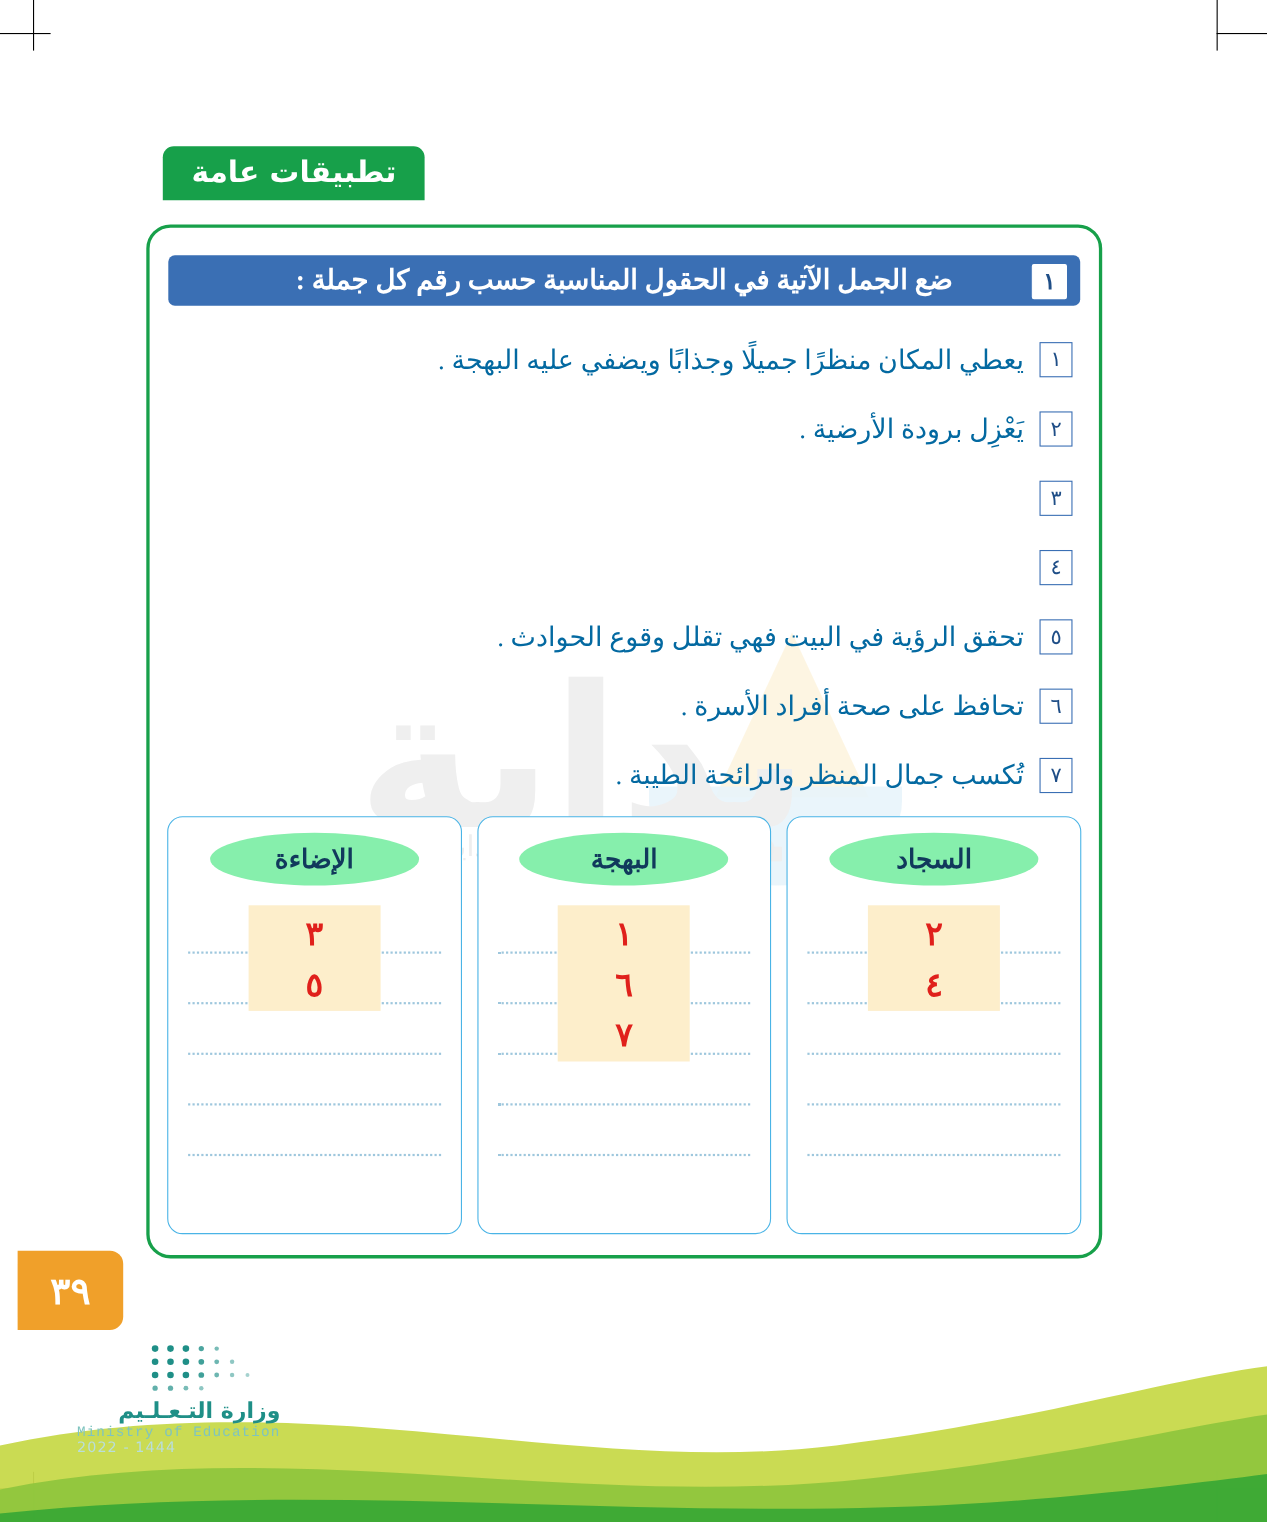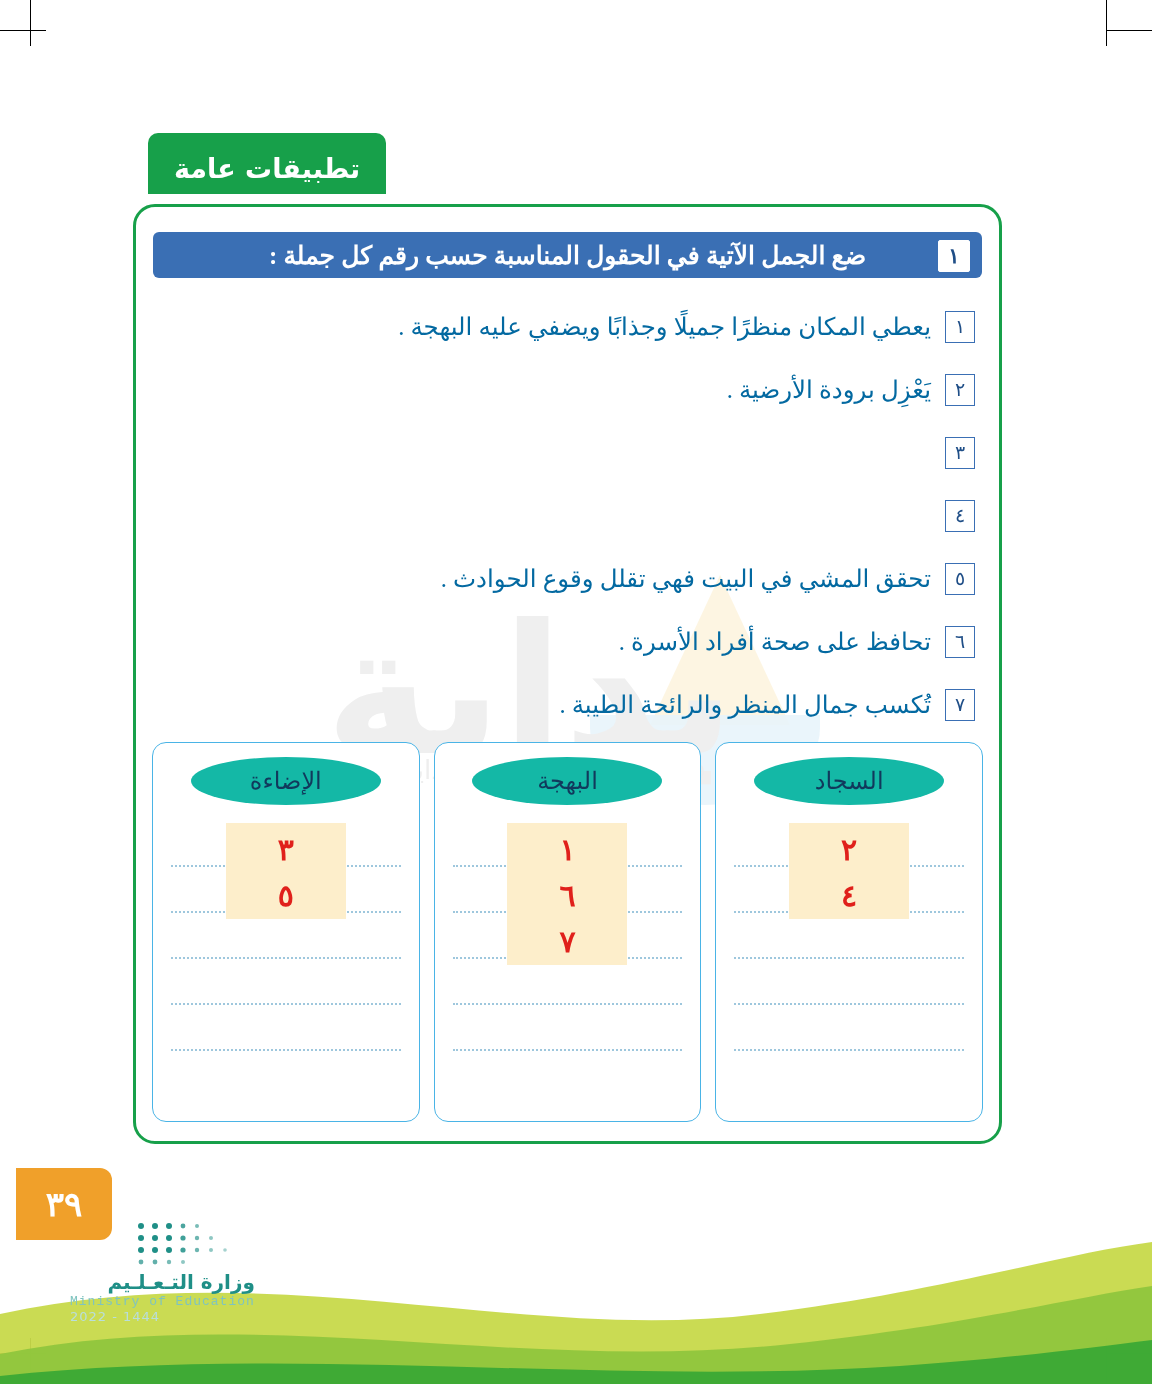--- a/index.html
+++ b/index.html
@@ -96,21 +96,21 @@
 
   .section-tab {
     position: absolute;
     left: 148px;
     top: 133px;
     background: #17a04a;
     color: #ffffff;
     font-family: "DejaVu Sans", sans-serif;
     font-weight: bold;
     font-size: 27px;
-    padding: 20px 26px 10px 26px;
+    padding: 8px 26px 10px 26px;
     border-radius: 10px 10px 0 0;
     z-index: 4;
     letter-spacing: 0px;
   }
 
   
   .q-banner {
     position: absolute;
     right: 17px;
     top: 25px;
@@ -199,28 +199,28 @@
     background: #ffffff;
     box-sizing: border-box;
   }
   .box-title {
     position: absolute;
     left: 50%;
     transform: translateX(-50%);
     top: 14px;
     width: 190px;
     height: 48px;
-    background: #14b8a6;
+    background: #86efac;
     border-radius: 50%;
     display: flex;
     align-items: center;
     justify-content: center;
     color: #11395c;
     font-size: 24px;
-    font-weight: normal;
+    font-weight: bold;
   }
   .lines {
     position: absolute;
     left: 18px;
     right: 18px;
     top: 78px;
   }
   .dline {
     height: 46px;
     border-bottom: 2px dotted #9ec7dd;
@@ -252,21 +252,21 @@
     left: 0;
     bottom: 0;
     width: 100%;
     height: 190px;
     overflow: hidden;
     z-index: 1;
   }
   .page-tab {
     position: absolute;
     left: 16px;
-    bottom: 144px;
+    bottom: 175px;
     width: 96px;
     height: 72px;
     background: #f0a02a;
     border-radius: 0 12px 12px 0;
     display: flex;
     align-items: center;
     justify-content: center;
     color: #ffffff;
     font-size: 34px;
     font-weight: bold;
@@ -339,21 +339,21 @@
       <div class="s-text">يَعْزِل برودة الأرضية .</div>
     </div>
     <div class="sentence-row">
       <div class="s-num">٣</div>
     </div>
     <div class="sentence-row">
       <div class="s-num">٤</div>
     </div>
     <div class="sentence-row">
       <div class="s-num">٥</div>
-      <div class="s-text">تحقق المشي في البيت فهي تقلل وقوع الحوادث .</div>
+      <div class="s-text">تحقق الرؤية في البيت فهي تقلل وقوع الحوادث .</div>
     </div>
     <div class="sentence-row">
       <div class="s-num">٦</div>
       <div class="s-text">تحافظ على صحة أفراد الأسرة .</div>
     </div>
     <div class="sentence-row">
       <div class="s-num">٧</div>
       <div class="s-text">تُكسب جمال المنظر والرائحة الطيبة .</div>
     </div>
   </div>

